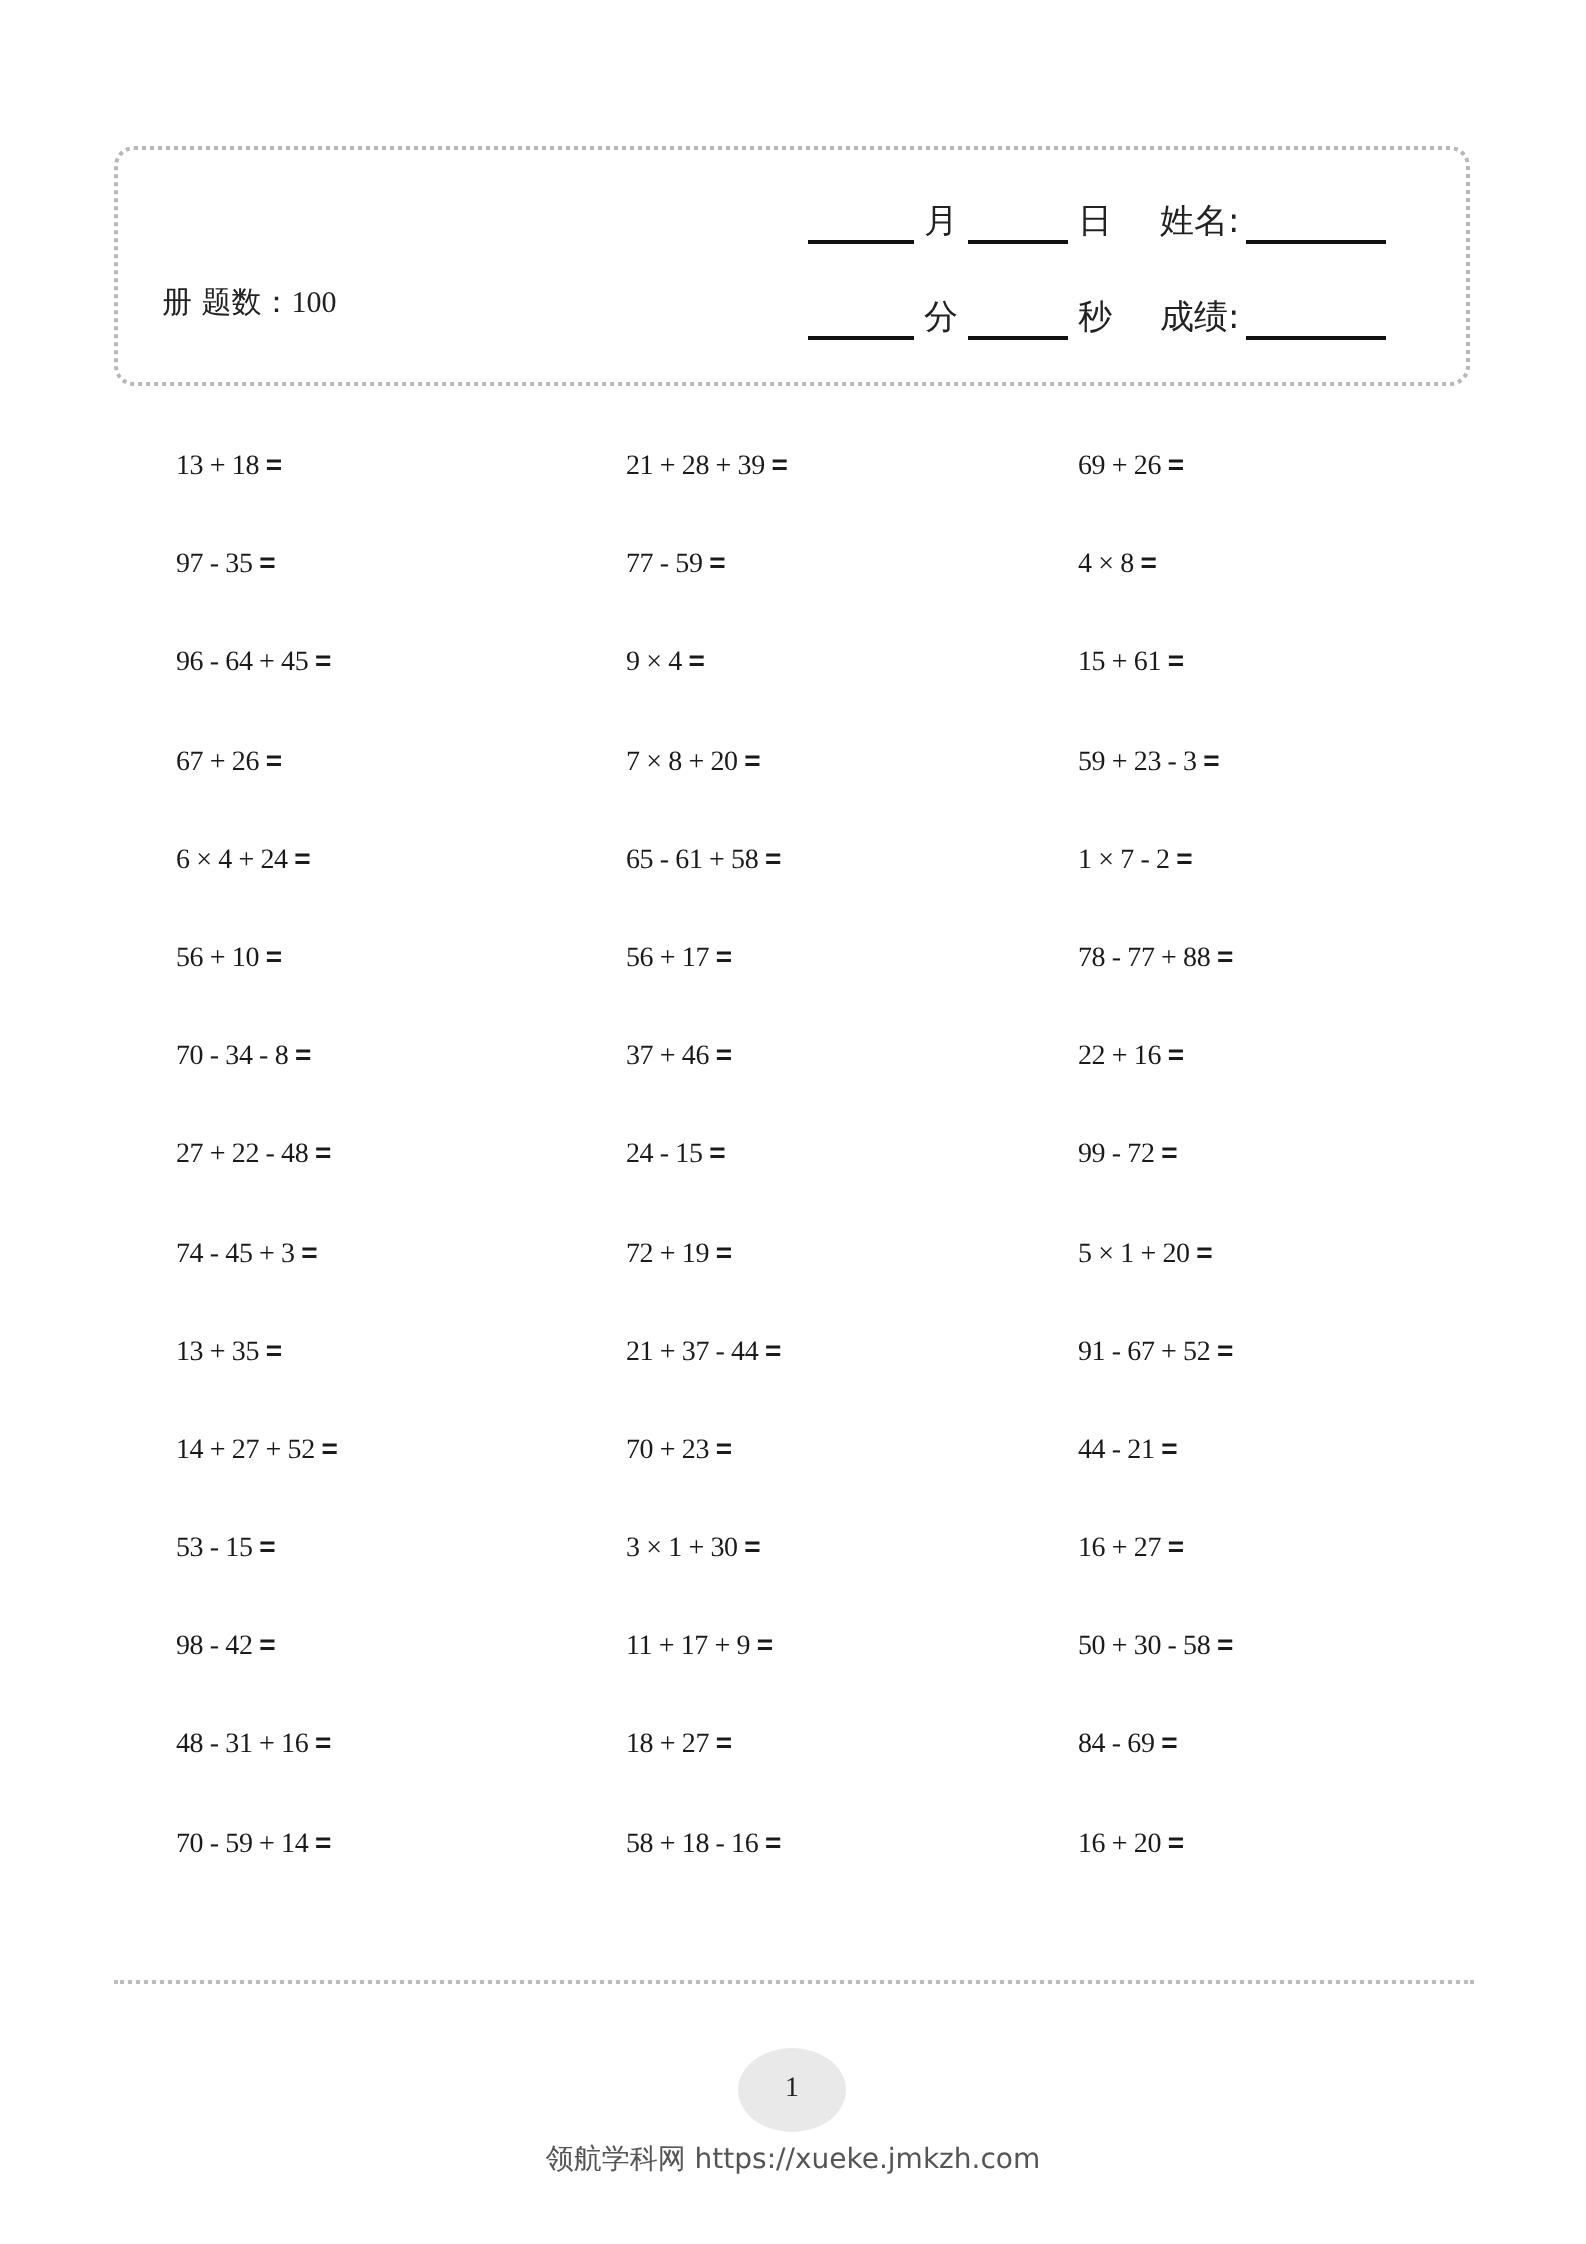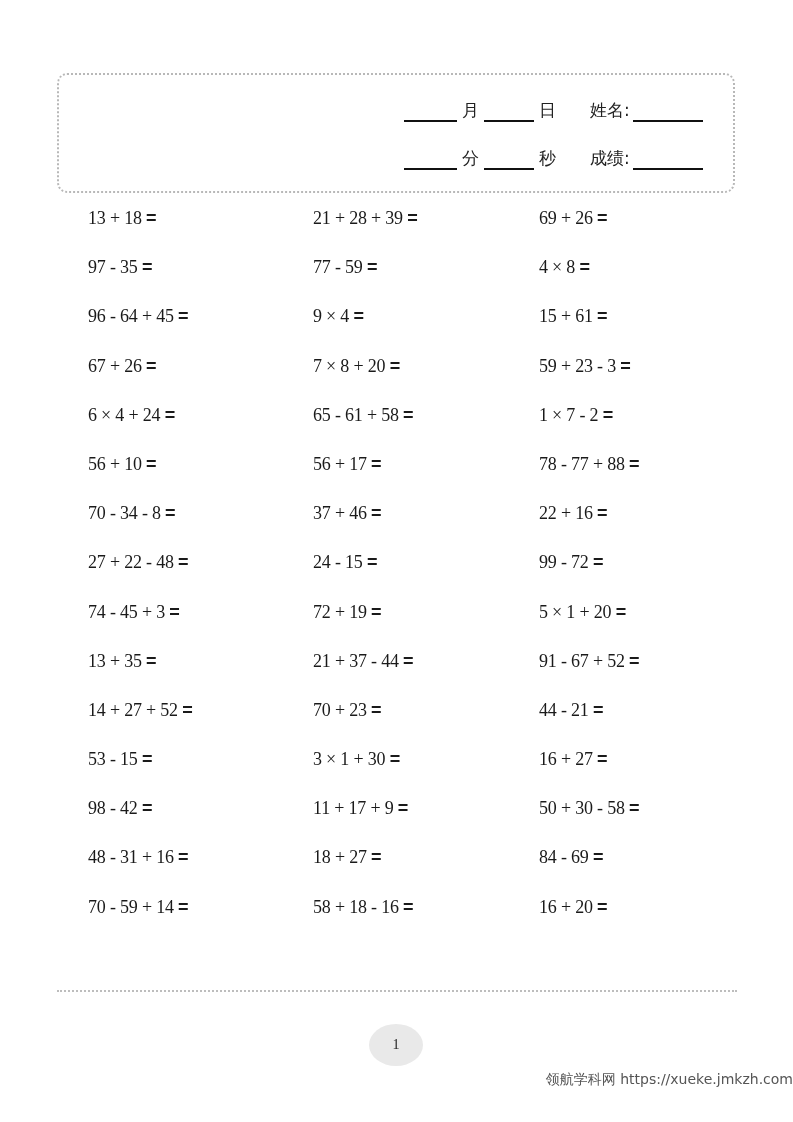--- a/index.html
+++ b/index.html
@@ -8,37 +8,38 @@
   .range { position:absolute; left:22px; top:66px; width:250px; font-family:"DejaVu Sans", sans-serif; font-size:15px; line-height:21px; color:#222; }
   .range .num { font-family:"Liberation Serif", serif; }
   .fields { position:absolute; left:345px; font-family:"DejaVu Sans", sans-serif; font-size:17px; color:#222; display:flex; align-items:flex-end; }
   .fields.r1 { top:24px; }
   .fields.r2 { top:72px; }
   .blank { display:inline-block; border-bottom:2px solid #111; height:18px; }
   .b1 { width:53px; }
   .b2 { width:50px; margin-left:5px; }
   .b3 { width:70px; margin-left:3px; }
   .lbl { margin-left:5px; }
-  .lbl3 { margin-left:34px; }
+  .lbl3 { margin-left:24px; }
   .problems { position:absolute; left:88px; top:208px; }
   .row { position:relative; height:49.2px; }
-  .prob { position:absolute; top:0; font-size:18px; white-space:nowrap; letter-spacing:-0.2px; }
+  .prob { position:absolute; top:16px; font-size:14px; white-space:nowrap; letter-spacing:-0.2px; }
   .prob .eq { font-family:"Liberation Sans", sans-serif; font-weight:bold; }
   .c0 { left:0; }
   .c1 { left:225px;text-align:right; }
   .c2 { left:451px;text-align:center; }
   .bottom-divider { position:absolute; left:57px; top:990px; width:680px; border-top:2px dotted #bdbdbd; }
   .page-num { position:absolute; left:369px; top:1024px; width:54px; height:42px; border-radius:50%; background:#e9e9e9; text-align:center; line-height:42px; font-size:14px; color:#222; }
-  .footer { position:absolute; left:0; width:793px; top:1071px; text-align:right; font-family:"DejaVu Sans", sans-serif; font-size:14px; color:#555; }
+  .footer { position:absolute; left:0; width:793px; top:1071px; text-align:center; font-family:"DejaVu Sans", sans-serif; font-size:14px; color:#555; }
 </style>
 </head>
 <body>
 
 <div class="header-box">
   <div class="range">
+    <div><span>册 题数：</span><span class="num">100</span></div>
   </div>
   <div class="fields r1">
     <span class="blank b1"></span>
     <span class="lbl">月</span>
     <span class="blank b2"></span>
     <span class="lbl">日</span>
     <span class="lbl3">姓名:</span>
     <span class="blank b3"></span>
   </div>
   <div class="fields r2">

